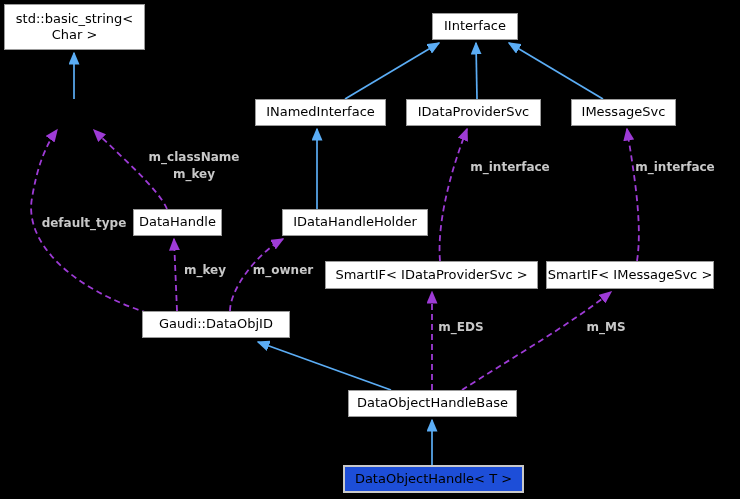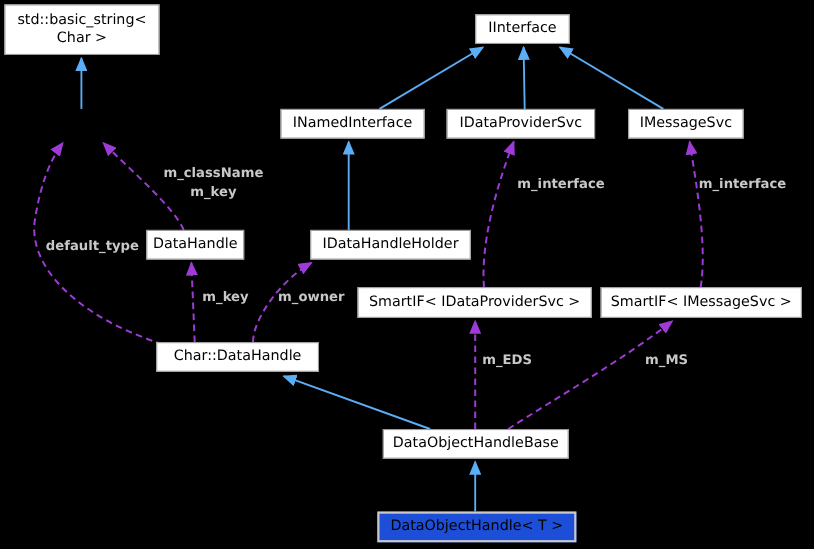--- a/index.html
+++ b/index.html
@@ -42,21 +42,21 @@
   
   #n-basicstring{left:4px;top:4px;width:141px;height:46px;}
   #n-iinterface{left:432px;top:13px;width:86px;height:27px;}
   #n-stdstring{left:31px;top:99px;width:87px;height:27px;}
   #n-inamed{left:255px;top:99px;width:131px;height:27px;}
   #n-idps{left:406px;top:99px;width:135px;height:27px;}
   #n-imsg{left:571px;top:99px;width:105px;height:27px;}
   #n-dataobjid{left:133px;top:209px;width:89px;height:27px;}
   #n-idhh{left:246px;top:209px;width:146px;height:27px;margin-left:36px;}
   #n-smartidp{left:325px;top:261px;width:213px;height:28px;}
-  #n-smartims{left:546px;top:261px;width:183px;height:28px;}
+  #n-smartims{left:546px;top:261px;width:168px;height:28px;}
   #n-gdh{left:142px;top:311px;width:148px;height:27px;}
   #n-dohb{left:348px;top:390px;width:169px;height:27px;}
   #n-doh{left:343px;top:465px;width:181px;height:28px;}
   
   #l-mclassname{left:146px;top:149px;width:96px;}
   #l-default{left:38px;top:215px;width:92px;}
   #l-mkey{left:181px;top:262px;width:48px;}
   #l-mowner{left:249px;top:262px;width:68px;}
   #l-mint1{left:466px;top:159px;width:88px;}
   #l-mint2{left:631px;top:159px;width:88px;}
@@ -98,21 +98,21 @@
 
   <div class="node" id="n-basicstring">std::basic_string&lt; Char &gt;</div>
   <div class="node" id="n-iinterface">IInterface</div>
   <div class="node" id="n-inamed">INamedInterface</div>
   <div class="node" id="n-idps">IDataProviderSvc</div>
   <div class="node" id="n-imsg">IMessageSvc</div>
   <div class="node" id="n-dataobjid">DataHandle</div>
   <div class="node" id="n-idhh">IDataHandleHolder</div>
   <div class="node" id="n-smartidp">SmartIF&lt; IDataProviderSvc &gt;</div>
   <div class="node" id="n-smartims">SmartIF&lt; IMessageSvc &gt;</div>
-  <div class="node" id="n-gdh">Char::DataHandle</div>
+  <div class="node" id="n-gdh">Gaudi::DataObjID</div>
   <div class="node" id="n-dohb">DataObjectHandleBase</div>
   <div class="node focus" id="n-doh">DataObjectHandle&lt; T &gt;</div>
 
   <div class="elabel" id="l-mclassname">m_className
 m_key</div>
   <div class="elabel" id="l-default">default_type</div>
   <div class="elabel" id="l-mkey">m_key</div>
   <div class="elabel" id="l-mowner">m_owner</div>
   <div class="elabel" id="l-mint1">m_interface</div>
   <div class="elabel" id="l-mint2">m_interface</div>

